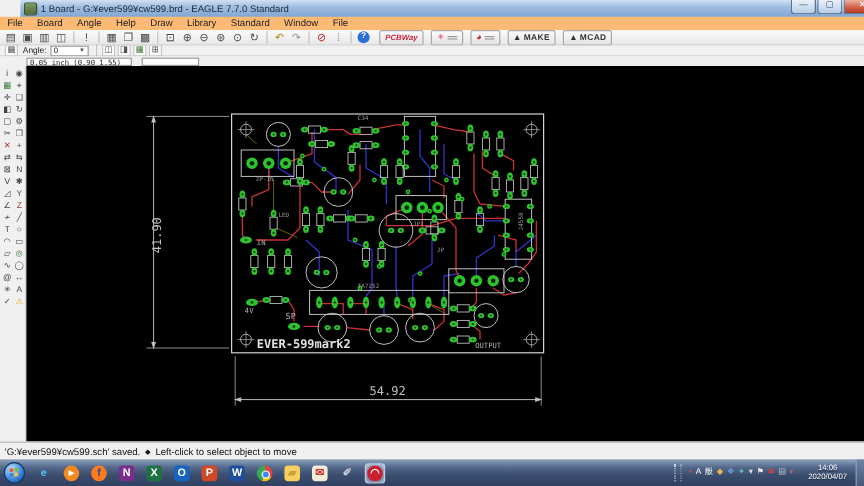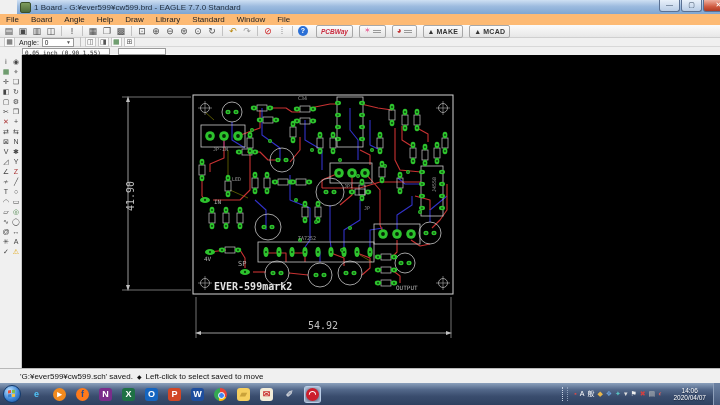--- a/index.html
+++ b/index.html
@@ -33,21 +33,21 @@
   .coordrow{position:absolute;left:0;top:47px;width:720px;height:8px;background:#f0f0f0;display:flex;align-items:center;}
   .coordbox{margin-left:22px;width:88px;height:7px;border:1px solid #9a9a9a;background:#fff;font-family:"DejaVu Sans Mono",monospace;font-size:6px;line-height:7px;padding-left:2px;color:#222;box-sizing:border-box;}
   .cmdinput{margin-left:8px;width:48px;height:7px;border:1px solid #9a9a9a;background:#fff;font-size:6px;padding:0 2px;box-sizing:border-box;font-family:"DejaVu Sans Mono",monospace;}
   
   .palette{position:absolute;left:0;top:55px;width:22px;height:313px;background:#f0f0f0;border-right:1px solid #c8c8c8;box-sizing:border-box;display:grid;grid-template-columns:10px 10px;grid-auto-rows:10px;gap:0;padding:2px 0 0 1px;}
   .ptool{width:10px;height:10px;line-height:10px;text-align:center;font-size:7px;color:#444;}
   
   .canvas{position:absolute;left:22px;top:55px;width:698px;height:313px;background:#000;}
   svg text{font-family:"DejaVu Sans Mono",monospace;}
   
-  .statusbar{position:absolute;left:0;top:368px;width:720px;height:15px;background:#f0f0f0;border-top:1px solid #b8b8b8;display:flex;align-items:center;font-size:8px;color:#111;padding-left:20px;box-sizing:border-box;gap:4px;}
+  .statusbar{position:absolute;left:0;top:368px;width:720px;height:15px;background:#f0f0f0;border-top:1px solid #b8b8b8;display:flex;align-items:center;font-size:8px;color:#111;padding-left:4px;box-sizing:border-box;gap:4px;}
   .statusbar .diam{font-size:6px;}
   
   .taskbar{position:absolute;left:0;top:383px;width:720px;height:22px;background:linear-gradient(#8ba0bc,#53688a 30%,#3a4d6e 60%,#2e4160);display:flex;align-items:center;}
   .start-orb{width:18px;height:18px;border-radius:50%;margin:0 4px 0 3px;background:radial-gradient(circle at 35% 30%,#bfe3ff,#3f87d8 55%,#15498e);border:1px solid #123a6e;position:relative;box-sizing:border-box;}
   .start-orb .flag{position:absolute;left:4px;top:4px;width:8px;height:8px;display:grid;grid-template-columns:3px 3px;grid-auto-rows:3px;gap:1px;transform:skewY(-6deg);}
   .start-orb .flag i{display:block;}
   .apps{display:flex;align-items:center;gap:8px;margin-left:4px;}
   .task-icon{width:15px;height:15px;display:flex;align-items:center;justify-content:center;font-size:10px;font-weight:bold;border-radius:3px;position:relative;}
   .task-icon.circle{border-radius:50%;}
   .task-icon.plain{background:transparent;}
@@ -623,21 +623,21 @@
         <text x="344" y="188" fill="#9a9a9a" font-size="5">JP1</text>
         <text x="364" y="210" fill="#9a9a9a" font-size="5">JP</text>
         <text x="298" y="100" fill="#9a9a9a" font-size="5">C34</text>
         <text x="436" y="192" fill="#9a9a9a" font-size="5" transform="rotate(-90 436 192)">J4558</text>
       </svg>
   </div>
 
   <div class="statusbar">
     <span>'G:¥ever599¥cw599.sch' saved.</span>
     <span class="diam">◆</span>
-    <span>Left-click to select saved to move</span>
+    <span>Left-click to select object to move</span>
   </div>
 </div>
 
 <div class="taskbar">
   <div class="start-orb">
     <div class="flag">
       <i style="background:#e8503a;"></i>
         <i style="background:#7cc043;"></i>
         <i style="background:#3b82d0;"></i>
         <i style="background:#f5c242;"></i>

